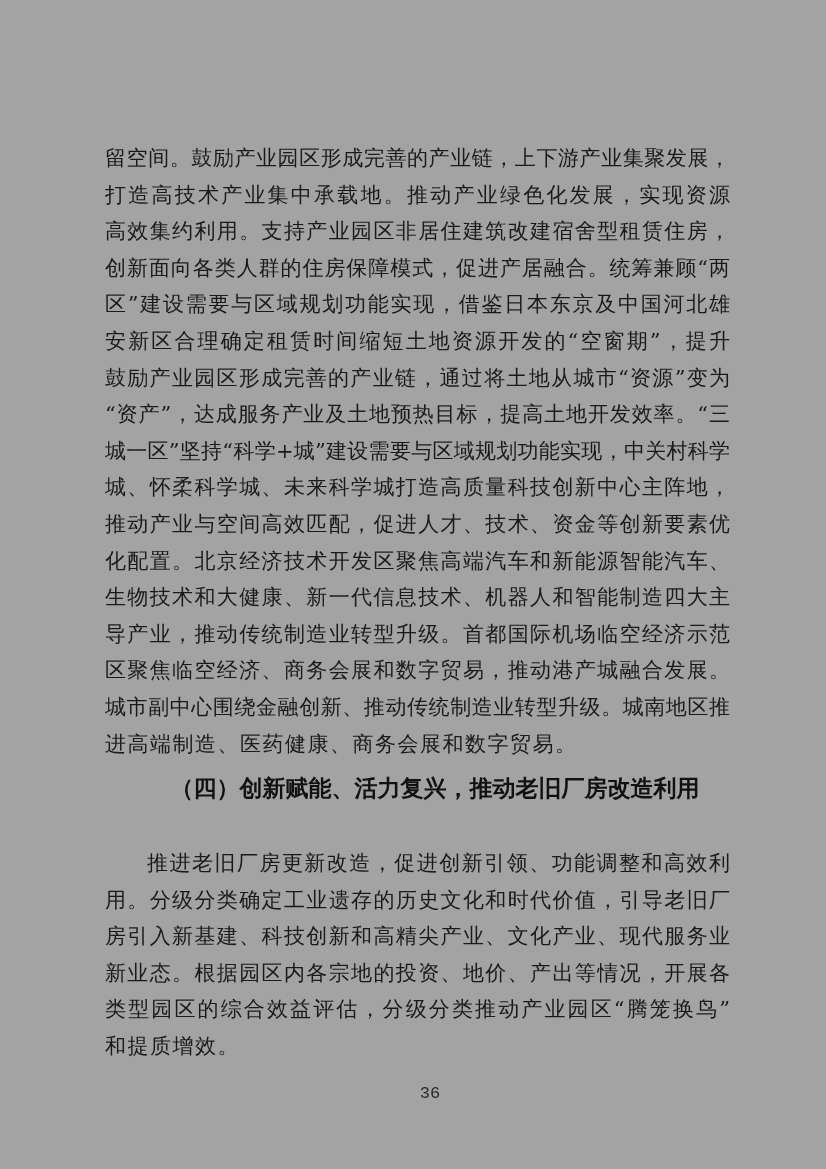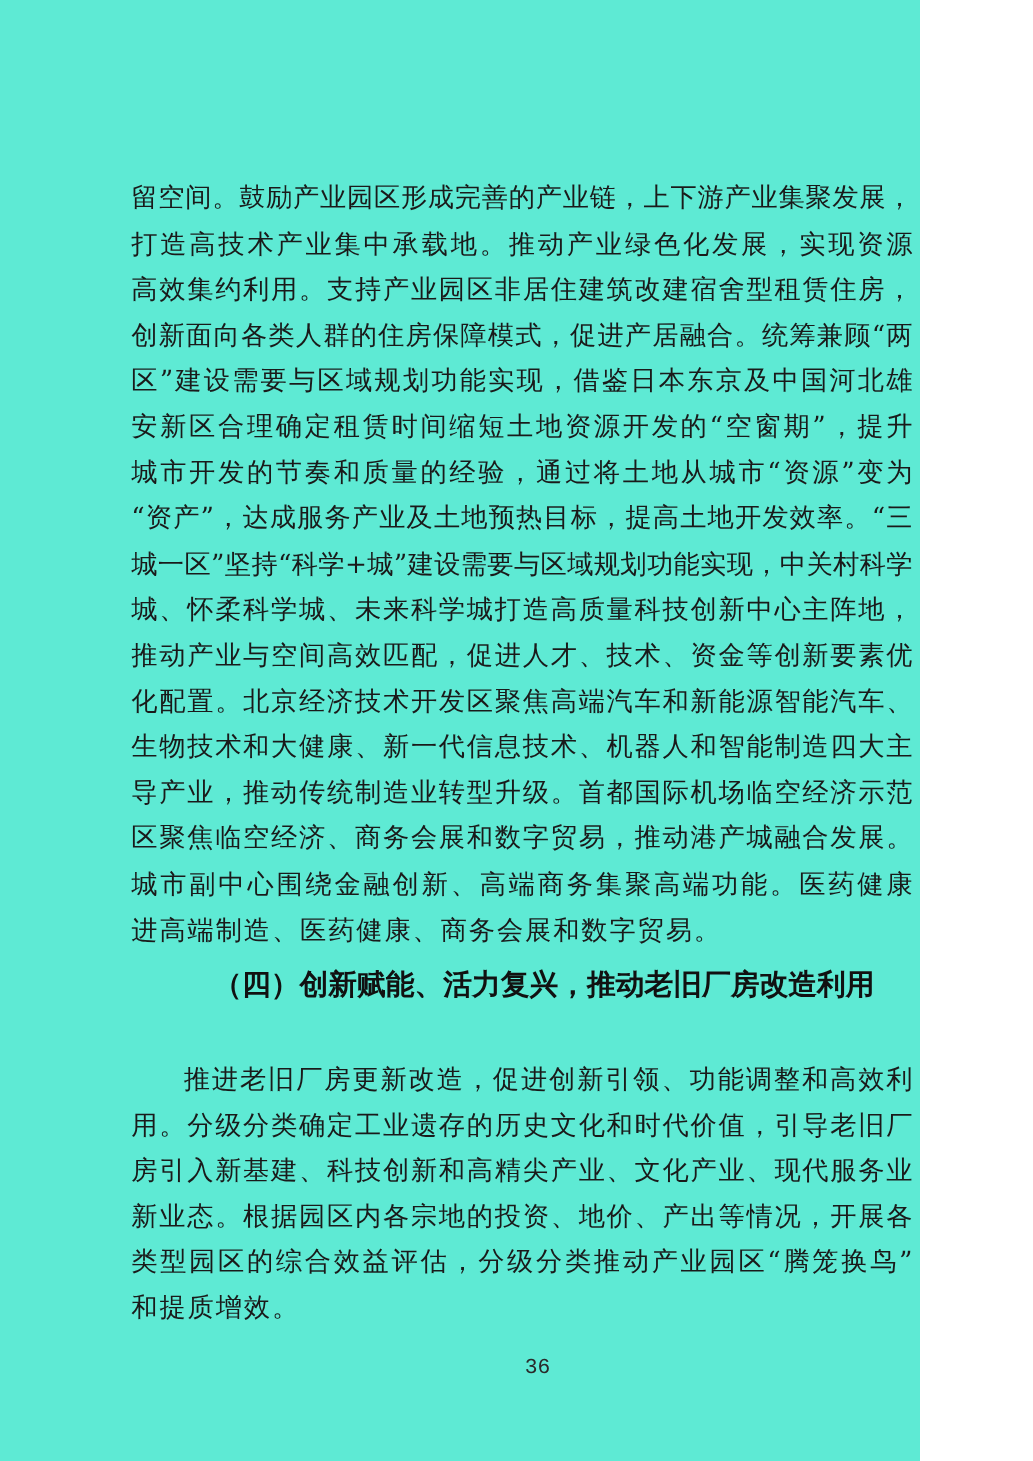--- a/index.html
+++ b/index.html
@@ -2,23 +2,23 @@
 <html><head>
 <meta charset="utf-8">
 <style>
   html, body {
     margin: 0;
     padding: 0;
     background: #ffffff;
   }
   .page {
     position: relative;
-    width: 736px;
+    width: 826px;
     height: 1169px;
-    background: #5eead4;
+    background: #a3a3a3;
     overflow: hidden;
     font-family: "DejaVu Serif", "Liberation Serif", serif;
     color: #1a1a1a;
   }
   .block {
     position: absolute;
     left: 105px;
     width: 625px;
   }
   .para1 { top: 140px; }
@@ -67,30 +67,30 @@
 
 <div class="page">
 
   <div class="block para1">
     <div class="line just">留空间。鼓励产业园区形成完善的产业链，上下游产业集聚发展，</div>
     <div class="line just">打造高技术产业集中承载地。推动产业绿色化发展，实现资源</div>
     <div class="line just">高效集约利用。支持产业园区非居住建筑改建宿舍型租赁住房，</div>
     <div class="line just">创新面向各类人群的住房保障模式，促进产居融合。统筹兼顾“两</div>
     <div class="line just">区”建设需要与区域规划功能实现，借鉴日本东京及中国河北雄</div>
     <div class="line just">安新区合理确定租赁时间缩短土地资源开发的“空窗期”，提升</div>
-    <div class="line just">城市开发的节奏和质量的经验，通过将土地从城市“资源”变为</div>
+    <div class="line just">鼓励产业园区形成完善的产业链，通过将土地从城市“资源”变为</div>
     <div class="line just">“资产”，达成服务产业及土地预热目标，提高土地开发效率。“三</div>
     <div class="line just">城一区”坚持“科学+城”建设需要与区域规划功能实现，中关村科学</div>
     <div class="line just">城、怀柔科学城、未来科学城打造高质量科技创新中心主阵地，</div>
     <div class="line just">推动产业与空间高效匹配，促进人才、技术、资金等创新要素优</div>
     <div class="line just">化配置。北京经济技术开发区聚焦高端汽车和新能源智能汽车、</div>
     <div class="line just">生物技术和大健康、新一代信息技术、机器人和智能制造四大主</div>
     <div class="line just">导产业，推动传统制造业转型升级。首都国际机场临空经济示范</div>
     <div class="line just">区聚焦临空经济、商务会展和数字贸易，推动港产城融合发展。</div>
-    <div class="line just">城市副中心围绕金融创新、高端商务集聚高端功能。医药健康</div>
+    <div class="line just">城市副中心围绕金融创新、推动传统制造业转型升级。城南地区推</div>
     <div class="line lastline">进高端制造、医药健康、商务会展和数字贸易。</div>
   </div>
 
   <div class="block heading-block">
     <div class="heading">（四）创新赋能、活力复兴，推动老旧厂房改造利用</div>
   </div>
 
   <div class="block para2">
     <div class="line just p2-first">推进老旧厂房更新改造，促进创新引领、功能调整和高效利</div>
     <div class="line just">用。分级分类确定工业遗存的历史文化和时代价值，引导老旧厂</div>

